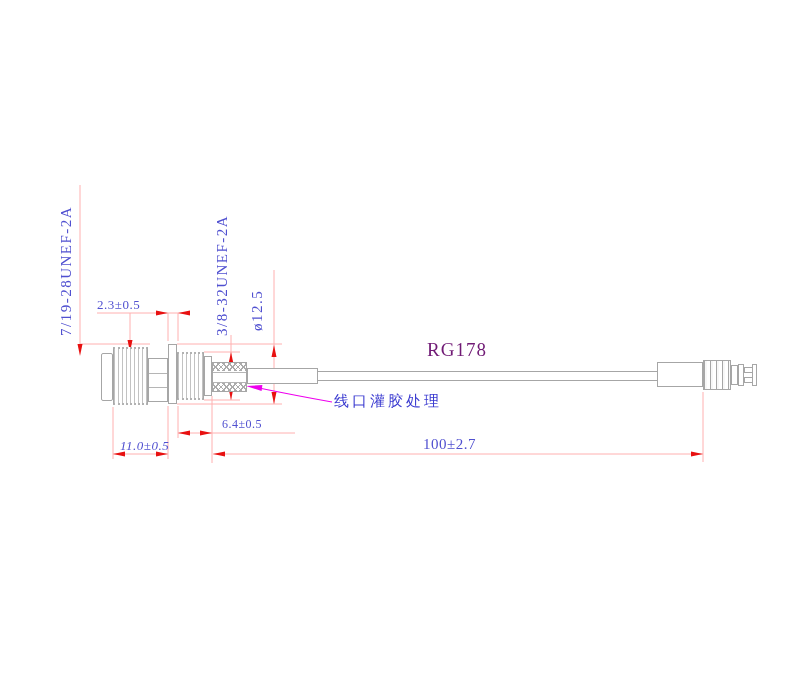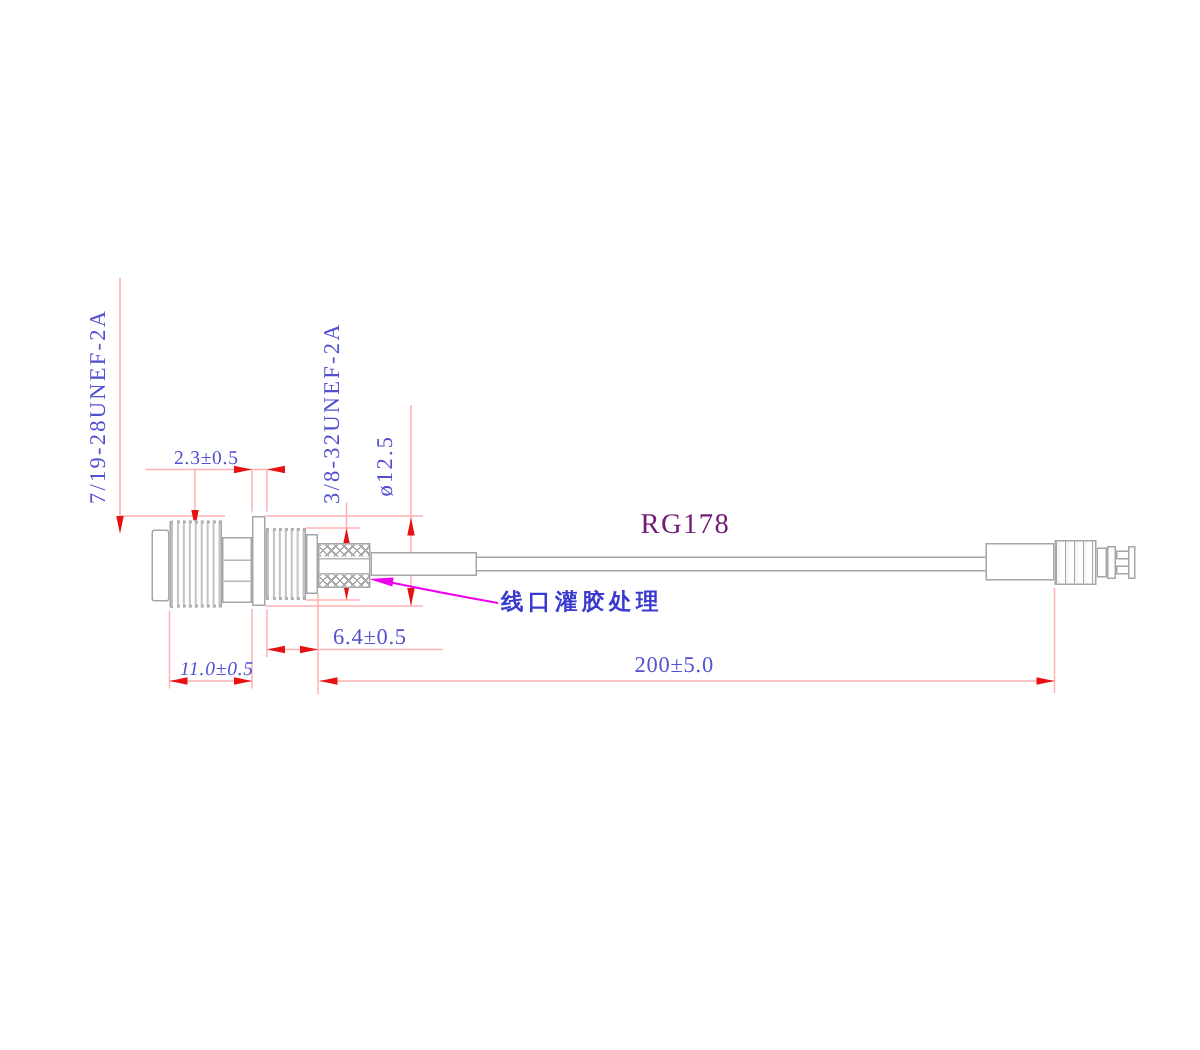--- a/index.html
+++ b/index.html
@@ -18,25 +18,25 @@
     background-image:
       repeating-linear-gradient(45deg,#ababab 0 1px,transparent 1px 4px),
       repeating-linear-gradient(-45deg,#ababab 0 1px,transparent 1px 4px);
   }
   .innerline{position:absolute;left:0;right:0;height:0;border-top:1px solid #b5b5b5;}
   .ribbed{
     background-image:repeating-linear-gradient(to right,#a6a6a6 0 1px,#f7f7f7 1px 3px,#ffffff 3px 6px);
   }
   .cable{position:absolute;border-top:1px solid #a6a6a6;border-bottom:1px solid #a6a6a6;background:#fff;box-sizing:border-box;}
   
-  .dim{position:absolute;color:#5050d0;font-size:15px;white-space:nowrap;letter-spacing:0.5px;}
+  .dim{position:absolute;color:#5050d0;font-size:12px;white-space:nowrap;letter-spacing:0.5px;}
   .vlabel{position:absolute;color:#5050d0;font-size:15px;white-space:nowrap;letter-spacing:1.5px;
           transform-origin:0 0;transform:rotate(-90deg);}
   .note-red{position:absolute;color:#701a75;font-size:19px;letter-spacing:1px;white-space:nowrap;}
-  .note-cjk{position:absolute;color:#3a3ad0;font-size:15px;font-weight:700;letter-spacing:3px;white-space:nowrap;text-align:right;}
+  .note-cjk{position:absolute;color:#3a3ad0;font-size:15px;font-weight:400;letter-spacing:3px;white-space:nowrap;text-align:right;}
   svg.linework{position:absolute;left:0;top:0;}
 </style>
 </head>
 <body>
 
 <div id="canvas">
 
   <svg class="linework" width="800" height="700" viewBox="0 0 800 700">
     <g stroke="#ffb0b0" stroke-width="1" fill="none">
 
@@ -122,25 +122,25 @@
   <div class="part" style="left:744px;top:367px;width:9px;height:6px;"></div>
   <div class="part" style="left:744px;top:377px;width:9px;height:6px;"></div>
   <div class="part" style="left:752px;top:364px;width:5px;height:22px;"></div>
 
   <div class="vlabel" style="left:58px;top:336px;">7/19-28UNEF-2A</div>
 
   <div class="vlabel" style="left:214px;top:336px;">3/8-32UNEF-2A</div>
 
   <div class="vlabel" style="left:249px;top:331px;">ø12.5</div>
 
-  <div class="dim" style="left:97px;top:297px;font-size:13px;margin-left:19px;">2.3±0.5</div>
+  <div class="dim" style="left:97px;top:297px;font-size:13px;">2.3±0.5</div>
 
   <div class="dim" style="left:120px;top:438px;font-size:13px;font-style:italic;">11.0±0.5</div>
 
   <div class="dim" style="left:222px;top:417px;">6.4±0.5</div>
 
-  <div class="dim" style="left:423px;top:436px;font-size:15px;">200±5.0</div>
+  <div class="dim" style="left:423px;top:436px;font-size:15px;">100±2.7</div>
 
   <div class="note-red" style="left:427px;top:339px;">RG178</div>
 
   <div class="note-cjk" style="left:334px;top:392px;">线口灌胶处理</div>
 
 </div>
 
 </body></html>

